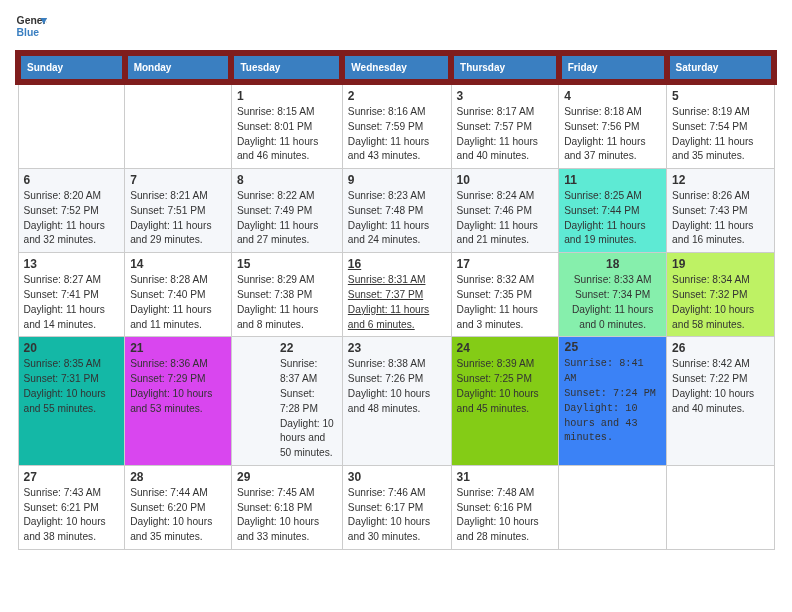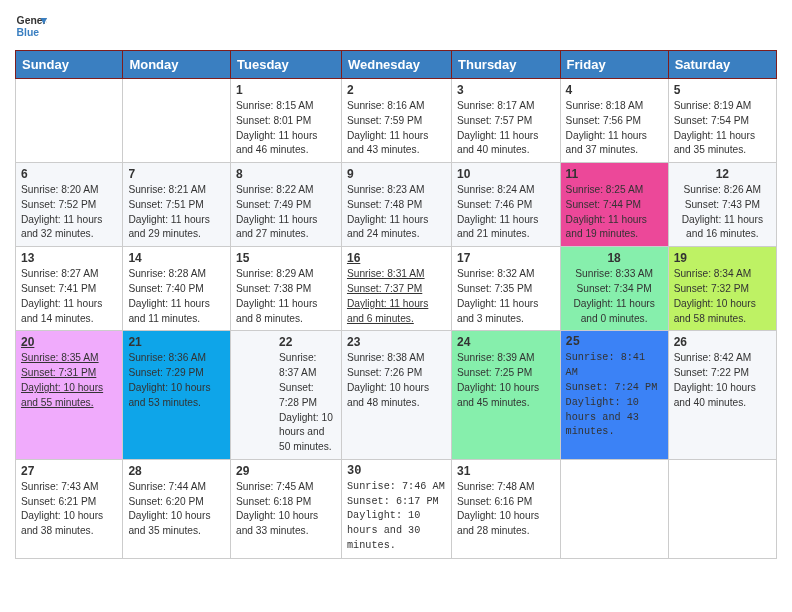--- a/index.html
+++ b/index.html
@@ -43,25 +43,25 @@
       margin-top: 2px;
     }
     .calendar {
       width: 100%;
       border-collapse: collapse;
       margin-top: 8px;
     }
     .calendar th {
       background-color: #3a7fc1;
       color: #fff;
-      font-size: 13px;
+      font-size: 10px;
       font-weight: bold;
       text-align: left;
       padding: 6px 6px;
-      border: 1px solid #7f1d1d;
+      border: 6px solid #7f1d1d;
     }
     .calendar td {
       vertical-align: top;
       border: 1px solid #ccc;
       padding: 4px 5px;
       width: 113px;
       min-height: 80px;
       font-size: 10.5px;
       color: #333;
       background: #fff;
@@ -156,25 +156,25 @@
             <div class="day-info">Sunrise: 8:22 AM<br>Sunset: 7:49 PM<br>Daylight: 11 hours and 27 minutes.</div>
           </td>
           <td style="background: rgb(245, 247, 250);">
             <span class="day-number">9</span>
             <div class="day-info">Sunrise: 8:23 AM<br>Sunset: 7:48 PM<br>Daylight: 11 hours and 24 minutes.</div>
           </td>
           <td style="background: rgb(245, 247, 250);">
             <span class="day-number">10</span>
             <div class="day-info">Sunrise: 8:24 AM<br>Sunset: 7:46 PM<br>Daylight: 11 hours and 21 minutes.</div>
           </td>
-          <td style="background: #ec4899; margin-top: 12px;">
+          <td style="background: #5eead4; margin-top: 12px;">
             <span class="day-number">11</span>
             <div class="day-info">Sunrise: 8:25 AM<br>Sunset: 7:44 PM<br>Daylight: 11 hours and 19 minutes.</div>
           </td>
-          <td style="background: rgb(245, 247, 250); text-align: center;">
+          <td style="background: rgb(245, 247, 250);">
             <span class="day-number">12</span>
             <div class="day-info">Sunrise: 8:26 AM<br>Sunset: 7:43 PM<br>Daylight: 11 hours and 16 minutes.</div>
           </td>
         </tr>
         <tr>
           <td style="background: rgb(255, 255, 255);">
             <span class="day-number">13</span>
             <div class="day-info">Sunrise: 8:27 AM<br>Sunset: 7:41 PM<br>Daylight: 11 hours and 14 minutes.</div>
           </td>
           <td style="background: rgb(255, 255, 255);">
@@ -196,37 +196,37 @@
           <td style="background: #86efac; text-align: center;">
             <span class="day-number">18</span>
             <div class="day-info">Sunrise: 8:33 AM<br>Sunset: 7:34 PM<br>Daylight: 11 hours and 0 minutes.</div>
           </td>
           <td style="background: #bef264;">
             <span class="day-number">19</span>
             <div class="day-info">Sunrise: 8:34 AM<br>Sunset: 7:32 PM<br>Daylight: 10 hours and 58 minutes.</div>
           </td>
         </tr>
         <tr>
-          <td style="background: #f0abfc; text-decoration: underline;">
+          <td style="background: #14b8a6;">
             <span class="day-number">20</span>
             <div class="day-info">Sunrise: 8:35 AM<br>Sunset: 7:31 PM<br>Daylight: 10 hours and 55 minutes.</div>
           </td>
-          <td style="background: #0ea5e9;">
+          <td style="background: #d946ef;">
             <span class="day-number">21</span>
             <div class="day-info">Sunrise: 8:36 AM<br>Sunset: 7:29 PM<br>Daylight: 10 hours and 53 minutes.</div>
           </td>
           <td style="background: rgb(245, 247, 250); padding-left: 48px;">
             <span class="day-number">22</span>
             <div class="day-info">Sunrise: 8:37 AM<br>Sunset: 7:28 PM<br>Daylight: 10 hours and 50 minutes.</div>
           </td>
           <td style="background: rgb(245, 247, 250);">
             <span class="day-number">23</span>
             <div class="day-info">Sunrise: 8:38 AM<br>Sunset: 7:26 PM<br>Daylight: 10 hours and 48 minutes.</div>
           </td>
-          <td style="background: #86efac;">
+          <td style="background: #84cc16;">
             <span class="day-number">24</span>
             <div class="day-info">Sunrise: 8:39 AM<br>Sunset: 7:25 PM<br>Daylight: 10 hours and 45 minutes.</div>
           </td>
           <td style="background: #3b82f6; font-family: Liberation Mono, monospace;">
             <span class="day-number">25</span>
             <div class="day-info">Sunrise: 8:41 AM<br>Sunset: 7:24 PM<br>Daylight: 10 hours and 43 minutes.</div>
           </td>
           <td style="background: rgb(245, 247, 250);">
             <span class="day-number">26</span>
             <div class="day-info">Sunrise: 8:42 AM<br>Sunset: 7:22 PM<br>Daylight: 10 hours and 40 minutes.</div>
@@ -238,21 +238,21 @@
             <div class="day-info">Sunrise: 7:43 AM<br>Sunset: 6:21 PM<br>Daylight: 10 hours and 38 minutes.</div>
           </td>
           <td style="background: rgb(255, 255, 255);">
             <span class="day-number">28</span>
             <div class="day-info">Sunrise: 7:44 AM<br>Sunset: 6:20 PM<br>Daylight: 10 hours and 35 minutes.</div>
           </td>
           <td style="background: rgb(255, 255, 255);">
             <span class="day-number">29</span>
             <div class="day-info">Sunrise: 7:45 AM<br>Sunset: 6:18 PM<br>Daylight: 10 hours and 33 minutes.</div>
           </td>
-          <td style="background: rgb(255, 255, 255); font-family: Liberation Mono, monospace;">
+          <td style="background: rgb(255, 255, 255);">
             <span class="day-number">30</span>
             <div class="day-info">Sunrise: 7:46 AM<br>Sunset: 6:17 PM<br>Daylight: 10 hours and 30 minutes.</div>
           </td>
           <td style="background: rgb(255, 255, 255);">
             <span class="day-number">31</span>
             <div class="day-info">Sunrise: 7:48 AM<br>Sunset: 6:16 PM<br>Daylight: 10 hours and 28 minutes.</div>
           </td>
           <td class="empty-cell" style="background: rgb(255, 255, 255);"></td>
           <td class="empty-cell" style="background: rgb(255, 255, 255);"></td>
         </tr>

